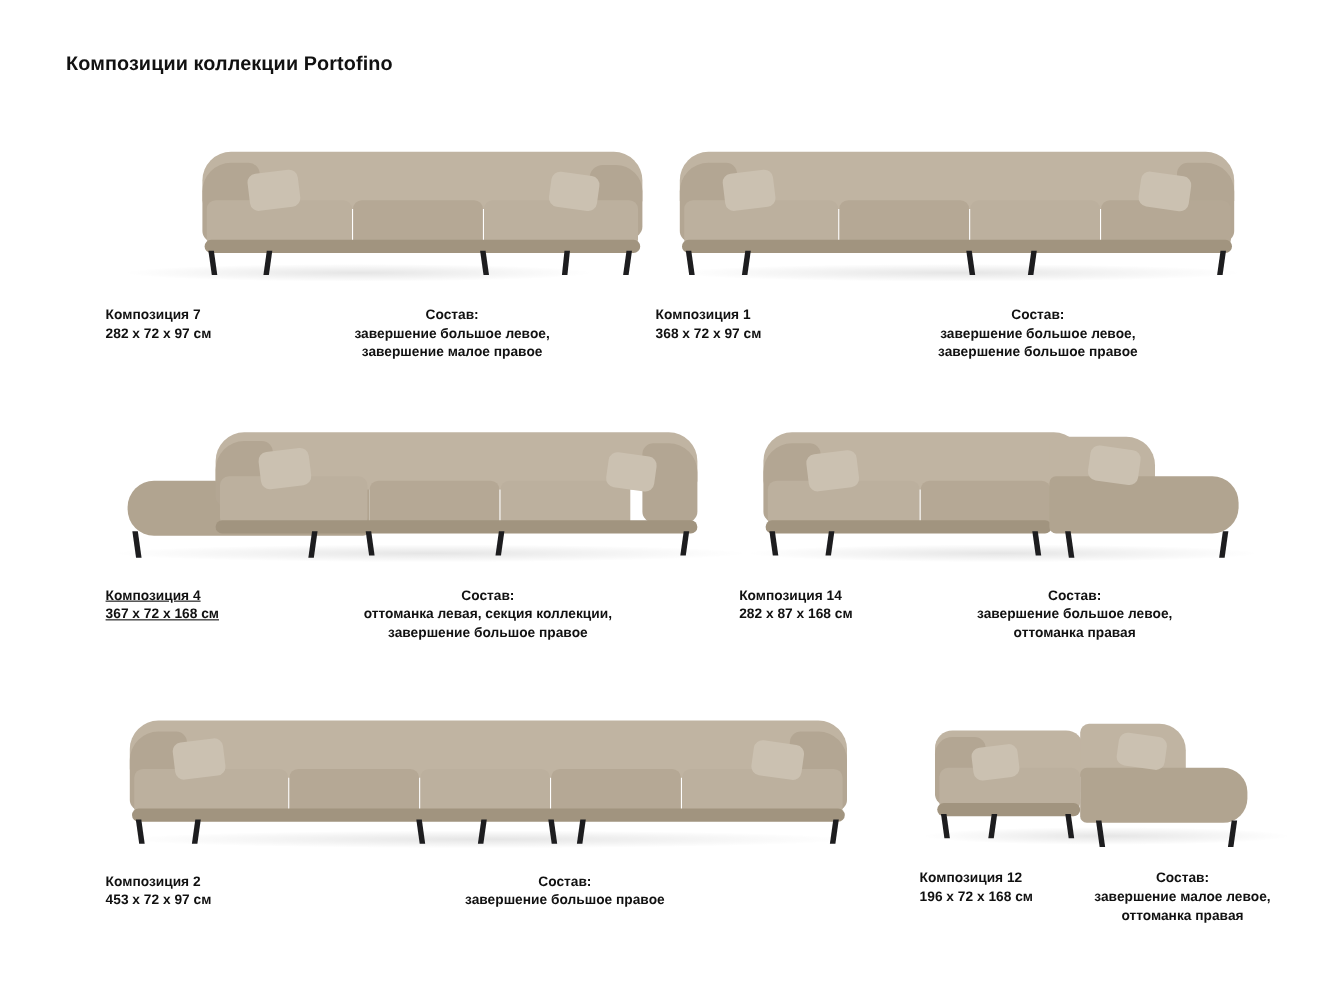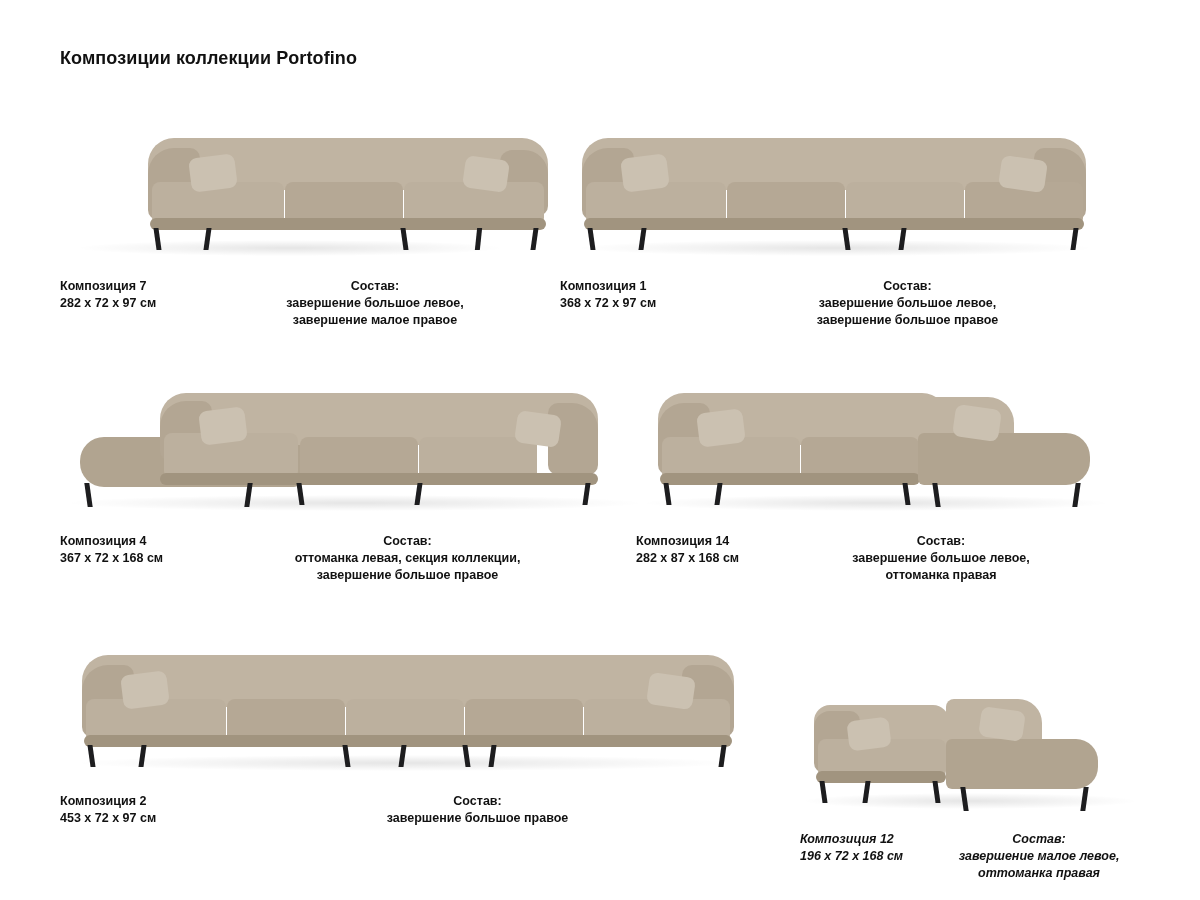--- a/index.html
+++ b/index.html
@@ -25,20 +25,21 @@
     top: 48px;
     font-size: 18px;
     font-weight: bold;
     letter-spacing: 0.1px;
     color: #111111;
   }
 
   
   .item {
     position: absolute;
+    margin-left: 36px;
   }
   .art {
     position: relative;
     width: 100%;
   }
   .caption {
     display: flex;
     flex-direction: row;
     align-items: flex-start;
     font-size: 12.5px;
@@ -168,21 +169,21 @@
         <div class="pillow" style="left:140px; top:34px; width:46px; height:34px; border-radius:8px; transform:rotate(-7deg); background:#cbc1b1;"></div>
         <div class="pillow" style="left:456px; top:38px; width:44px; height:32px; border-radius:8px; transform:rotate(8deg); background:#cbc1b1;"></div>
         <div class="leg" style="left:26px; top:108px; width:5px; height:24px; transform:skewX(8deg);"></div>
         <div class="leg" style="left:186px; top:108px; width:5px; height:24px; transform:skewX(-8deg);"></div>
         <div class="leg" style="left:238px; top:108px; width:5px; height:22px; transform:skewX(8deg);"></div>
         <div class="leg" style="left:356px; top:108px; width:5px; height:22px; transform:skewX(-8deg);"></div>
         <div class="leg" style="left:524px; top:108px; width:5px; height:22px; transform:skewX(-8deg);"></div>
       </div>
     </div>
     <div class="caption" style="margin-top:18px;">
-      <div class="cap-left" style="width:135px;">
+      <div class="cap-left" style="width:135px;text-decoration:underline;">
         <div class="cap-line">Композиция 4</div>
         <div class="cap-line">367 x 72 x 168 см</div>
       </div>
       <div class="cap-right">
         <div class="cap-line">Состав:</div>
         <div class="cap-line">оттоманка левая, секция коллекции,</div>
         <div class="cap-line">завершение большое правое</div>
       </div>
     </div>
   </div>
@@ -250,21 +251,21 @@
         <div class="cap-line">Композиция 2</div>
         <div class="cap-line">453 x 72 x 97 см</div>
       </div>
       <div class="cap-right">
         <div class="cap-line">Состав:</div>
         <div class="cap-line">завершение большое правое</div>
       </div>
     </div>
   </div>
 
-  <div class="item" style="left:800px; top:683px; width:340px;font-style:italic;">
+  <div class="item" style="left:800px; top:642px; width:340px;">
     <div class="art" style="height:130px;">
       <div class="sofa" style="width:340px;height:130px;">
         <div class="shadow" style="left:5px; top:110px; width:330px; height:16px;"></div>
         <div class="back" style="left:14px; top:22px; width:135px; height:44px; border-radius:16px 16px 8px 8px; background:#c0b4a2;"></div>
         <div class="arm" style="left:14px; top:28px; width:46px; height:62px; border-radius:16px 10px 10px 10px; background:#b3a693;"></div>
         <div class="seat" style="left:18px; top:56px; width:128px; height:40px; border-radius:8px; background:#bcb09e;"></div>
         <div class="seat" style="left:16px; top:88px; width:130px; height:12px; border-radius:6px; background:#a1947f;"></div>
 
         <div class="chaise" style="left:146px; top:16px; width:96px; height:50px; border-radius:8px 24px 6px 6px; background:#c0b4a2;"></div>
         <div class="ottoman" style="left:146px; top:56px; width:152px; height:50px; border-radius:6px 22px 22px 6px; background:#b1a490;"></div>

